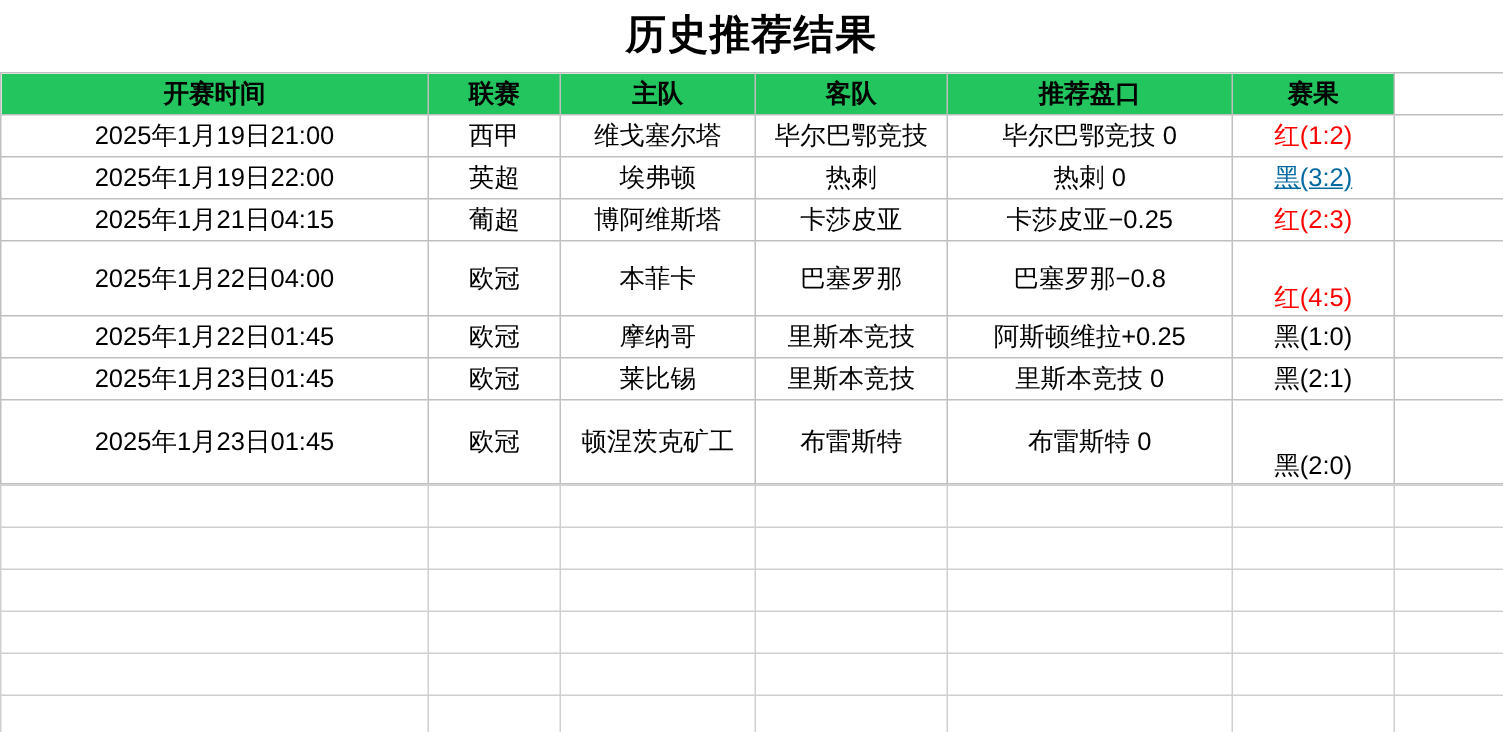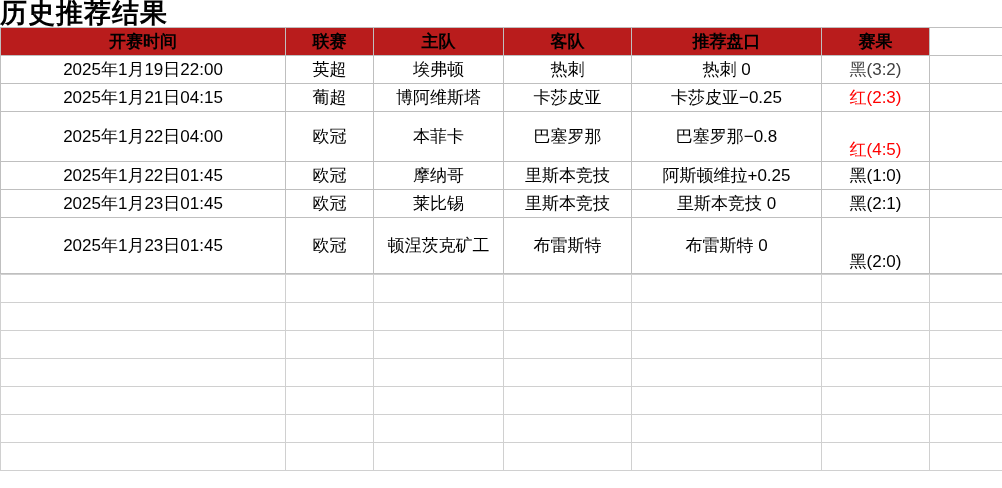--- a/index.html
+++ b/index.html
@@ -13,23 +13,24 @@
     font-family: "Liberation Sans", "DejaVu Sans", sans-serif;
     overflow: hidden;
   }
   .sheet {
     position: relative;
     width: 1002px;
     height: 488px;
     background: #ffffff;
   }
   .title-row {
-    height: 27px;
+    height: 48px;
     display: flex;
     align-items: center;
+    justify-content: center;
     border-bottom: 1px solid #ffffff;
     box-sizing: border-box;
   }
   .title-text {
     font-size: 27px;
     font-weight: bold;
     color: #000000;
     letter-spacing: 1px;
     line-height: 1;
   }
@@ -44,21 +45,21 @@
     margin: 0;
     font-size: 17px;
     color: #000000;
     text-align: center;
     vertical-align: middle;
     height: 27px;
     overflow: hidden;
     white-space: nowrap;
   }
   thead th {
-    background: #b91c1c;
+    background: #22c55e;
     font-weight: bold;
     height: 36px;
     font-size: 18px;
     border: 1px solid #000000;
   }
   tbody td {
     border: 1px solid #000000;
     height: 27px;
   }
   .col-time  { width: 285px; }
@@ -123,36 +124,57 @@
         <th>主队</th>
         <th>客队</th>
         <th>推荐盘口</th>
         <th>赛果</th>
         <th class="tail-cell"></th>
       </tr>
     </thead>
     <tbody id="table-body">
         <tr>
           <td>
+            <span class="cell-inner">2025年1月19日21:00</span>
+          </td>
+          <td>
+            <span class="cell-inner">西甲</span>
+          </td>
+          <td>
+            <span class="cell-inner">维戈塞尔塔</span>
+          </td>
+          <td>
+            <span class="cell-inner">毕尔巴鄂竞技</span>
+          </td>
+          <td>
+            <span class="cell-inner">毕尔巴鄂竞技 0</span>
+          </td>
+          <td>
+            <span class="cell-inner" style="color: rgb(255, 0, 0);">红(1:2)</span>
+          </td>
+          <td class="tail-cell"></td>
+        </tr>
+        <tr>
+          <td>
             <span class="cell-inner">2025年1月19日22:00</span>
           </td>
           <td>
             <span class="cell-inner">英超</span>
           </td>
           <td>
             <span class="cell-inner">埃弗顿</span>
           </td>
           <td>
             <span class="cell-inner">热刺</span>
           </td>
           <td>
             <span class="cell-inner">热刺 0</span>
           </td>
           <td>
-            <span class="cell-inner" style="color: #404040;">黑(3:2)</span>
+            <span class="cell-inner" style="color: #0369a1; text-decoration: underline;">黑(3:2)</span>
           </td>
           <td class="tail-cell"></td>
         </tr>
         <tr>
           <td>
             <span class="cell-inner">2025年1月21日04:15</span>
           </td>
           <td>
             <span class="cell-inner">葡超</span>
           </td>

